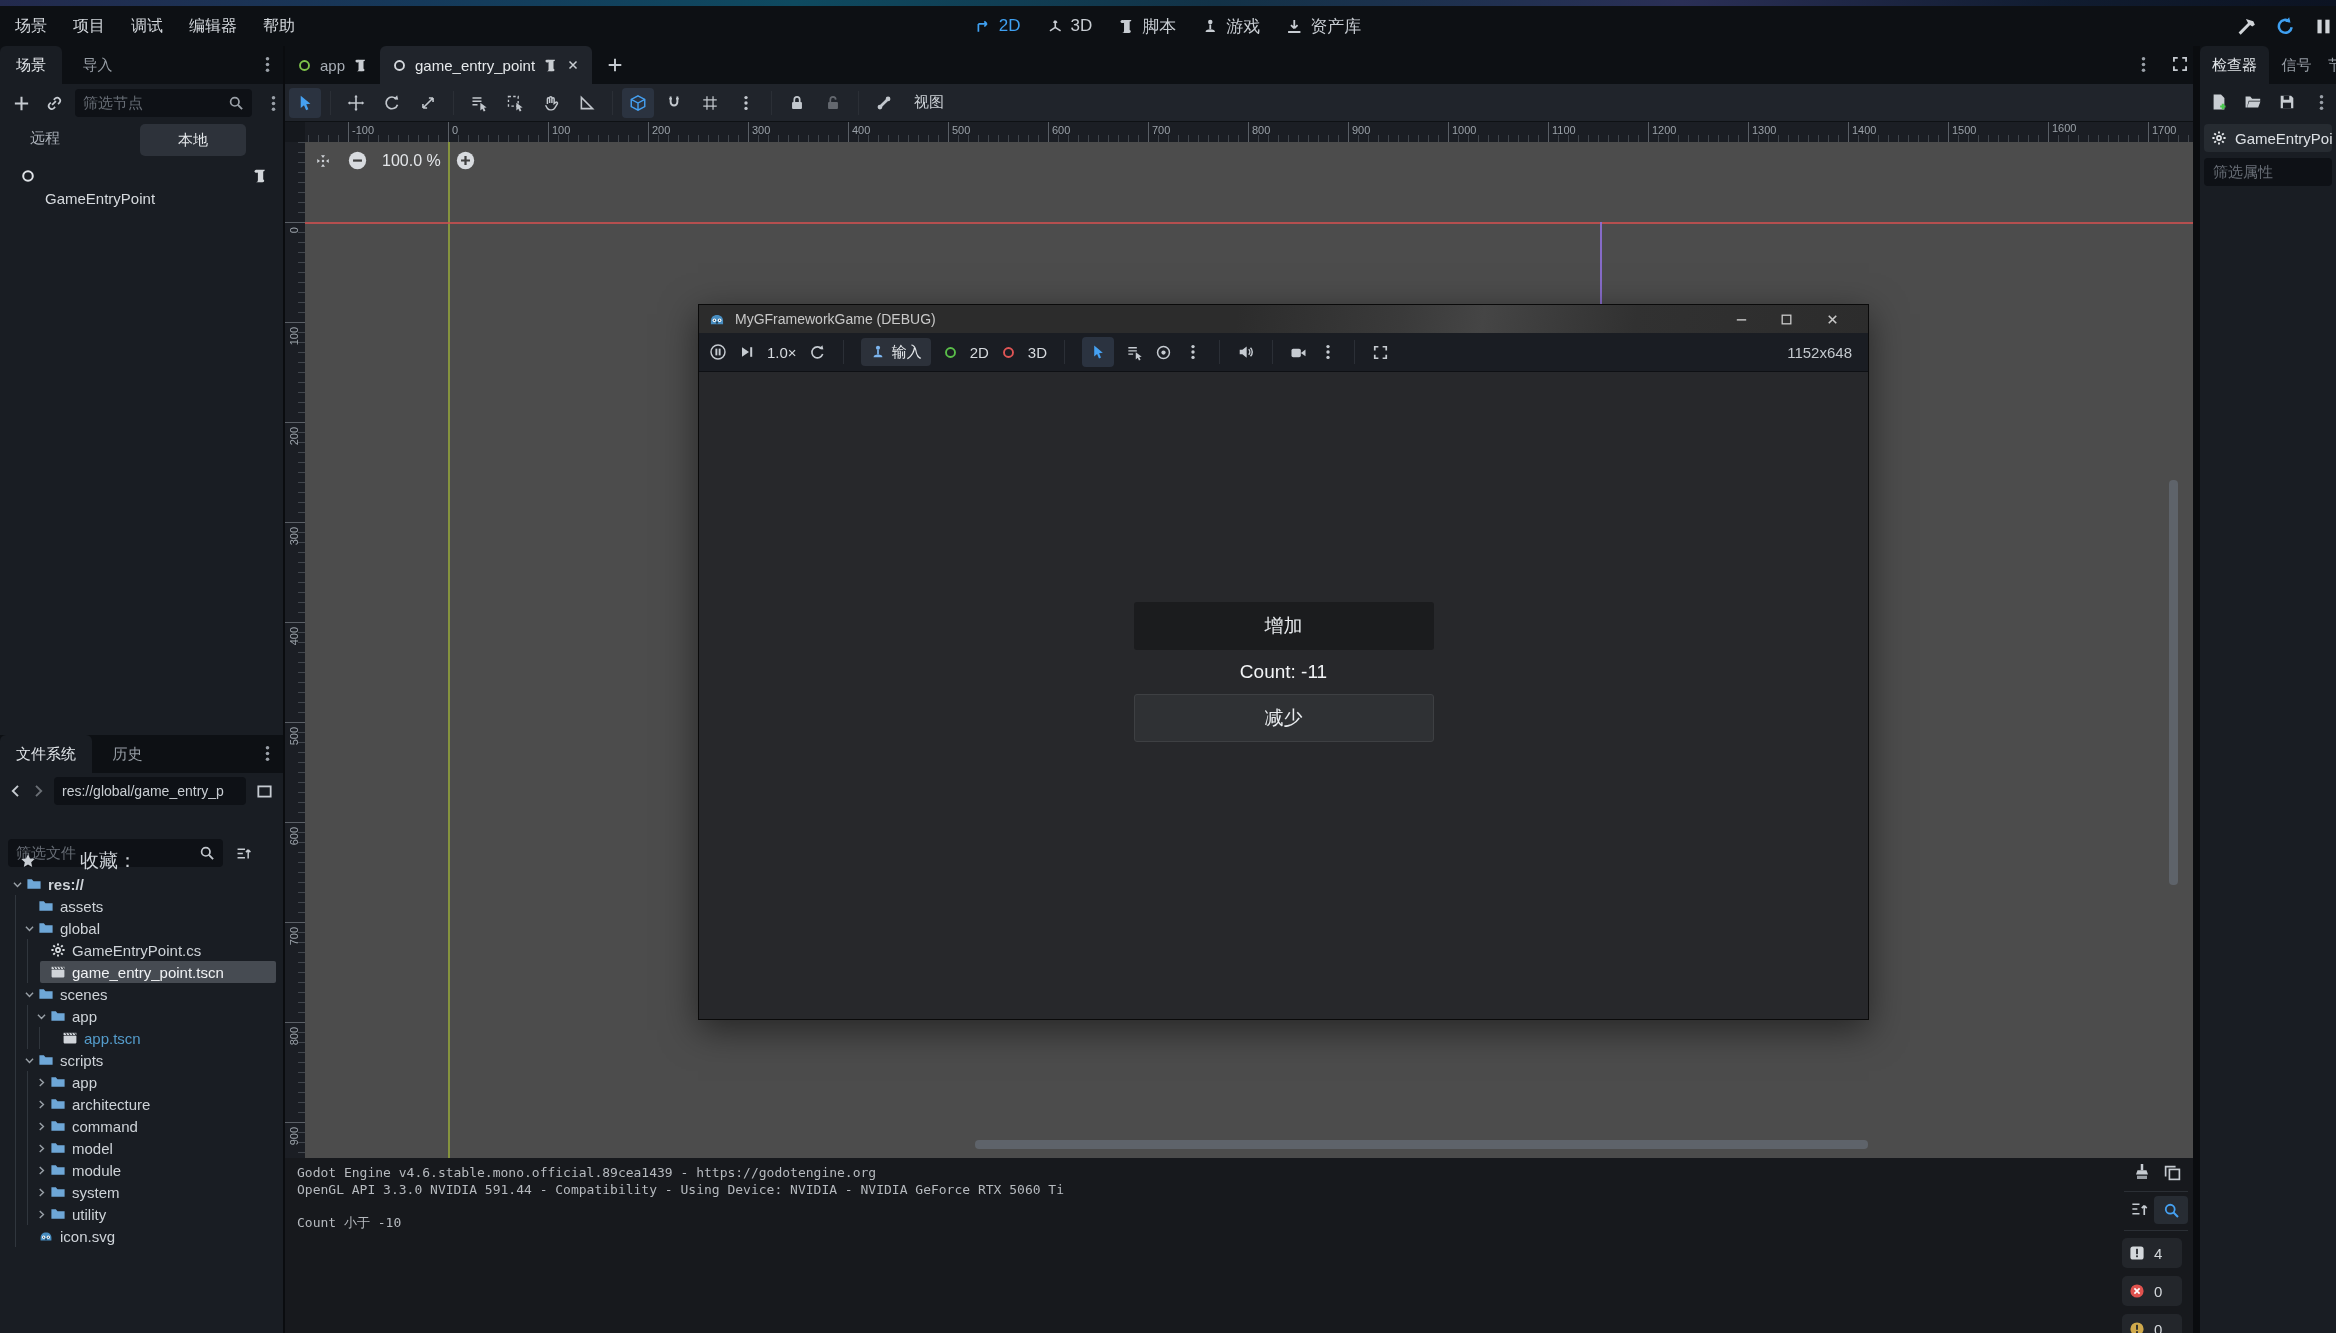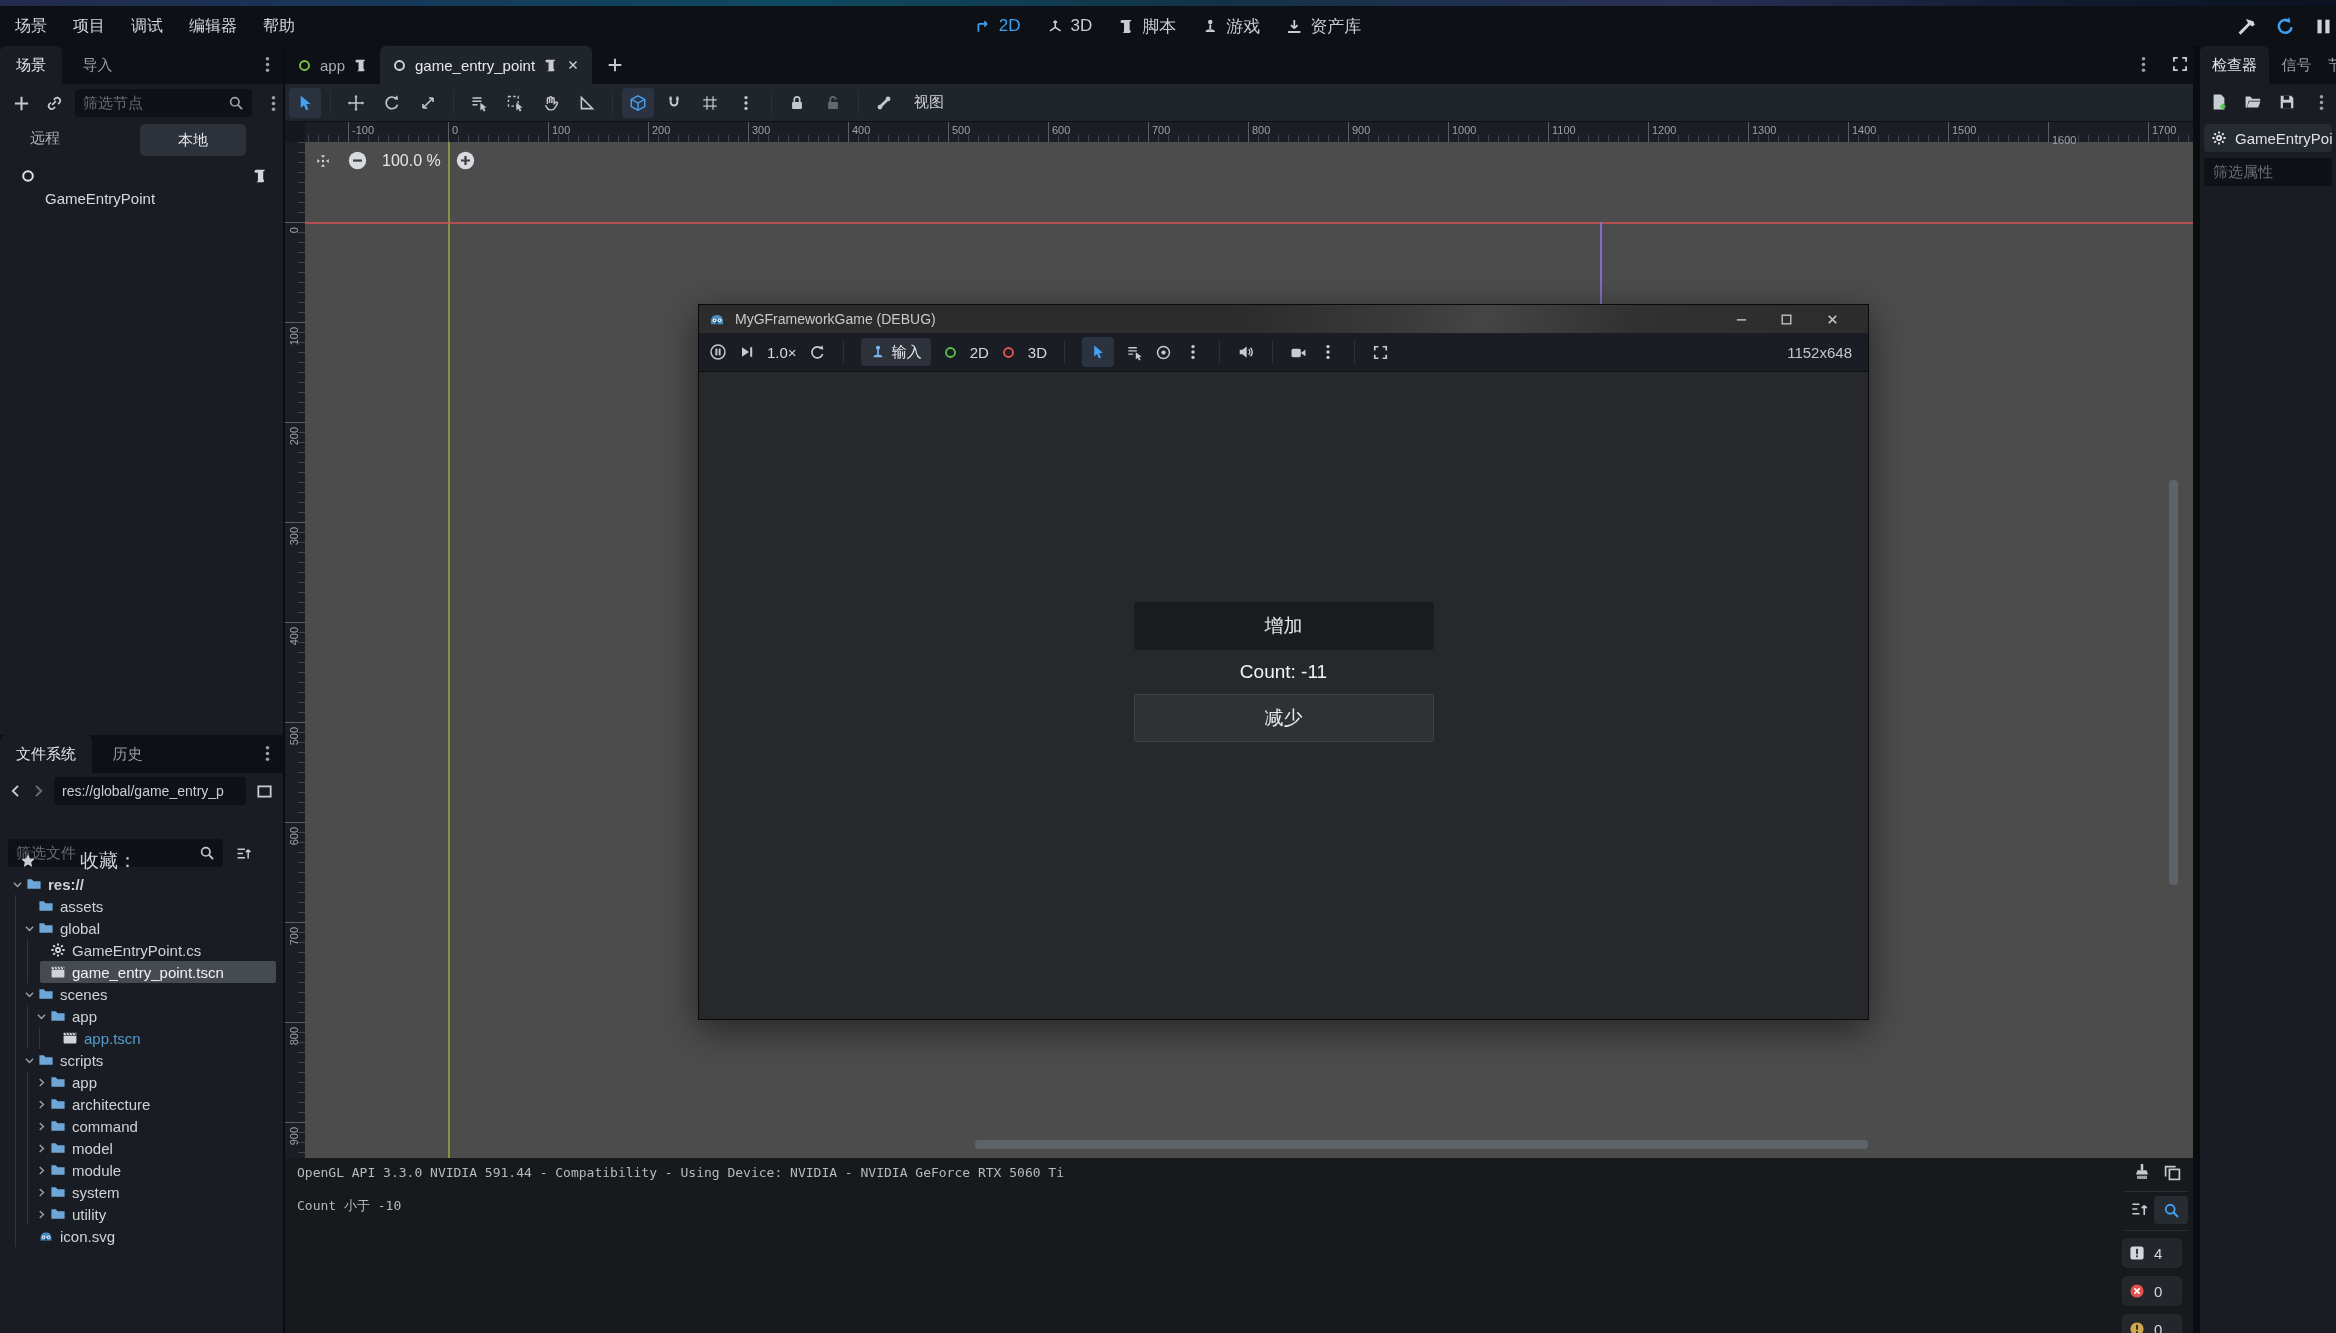--- a/index.html
+++ b/index.html
@@ -900,21 +900,21 @@
       <span class="rlab" style="left: 1267px; top: 2px;">1100</span>
       <div class="rtick" style="left: 1363px; top: 0px; width: 1px; height: 20px;"></div>
       <span class="rlab" style="left: 1367px; top: 2px;">1200</span>
       <div class="rtick" style="left: 1463px; top: 0px; width: 1px; height: 20px;"></div>
       <span class="rlab" style="left: 1467px; top: 2px;">1300</span>
       <div class="rtick" style="left: 1563px; top: 0px; width: 1px; height: 20px;"></div>
       <span class="rlab" style="left: 1567px; top: 2px;">1400</span>
       <div class="rtick" style="left: 1663px; top: 0px; width: 1px; height: 20px;"></div>
       <span class="rlab" style="left: 1667px; top: 2px;">1500</span>
       <div class="rtick" style="left: 1763px; top: 0px; width: 1px; height: 20px;"></div>
-      <span class="rlab" style="left: 1767px; top: 12px;">1600</span>
+      <span class="rlab" style="left: 1767px; top: 0;">1600</span>
       <div class="rtick" style="left: 1863px; top: 0px; width: 1px; height: 20px;"></div>
       <span class="rlab" style="left: 1867px; top: 2px;">1700</span>
       <div class="rtick" style="left: 0px; top: 100px; width: 20px; height: 1px;"></div>
       <span class="rlab vlab" style="left: 3px; top: 105px;">0</span>
       <div class="rtick" style="left: 0px; top: 200px; width: 20px; height: 1px;"></div>
       <span class="rlab vlab" style="left: 3px; top: 205px;">100</span>
       <div class="rtick" style="left: 0px; top: 300px; width: 20px; height: 1px;"></div>
       <span class="rlab vlab" style="left: 3px; top: 305px;">200</span>
       <div class="rtick" style="left: 0px; top: 400px; width: 20px; height: 1px;"></div>
       <span class="rlab vlab" style="left: 3px; top: 405px;">300</span>
@@ -927,20 +927,21 @@
       <div class="rtick" style="left: 0px; top: 800px; width: 20px; height: 1px;"></div>
       <span class="rlab vlab" style="left: 3px; top: 805px;">700</span>
       <div class="rtick" style="left: 0px; top: 900px; width: 20px; height: 1px;"></div>
       <span class="rlab vlab" style="left: 3px; top: 905px;">800</span>
       <div class="rtick" style="left: 0px; top: 1000px; width: 20px; height: 1px;"></div>
       <span class="rlab vlab" style="left: 3px; top: 1005px;">900</span>
     </div>
 
   <div id="output" class="abs">
     <div id="olines" style="padding:7px 0 0 12px;">
+        <div class="oline">Godot Engine v4.6.stable.mono.official.89cea1439 - https://godotengine.org</div>
         <div class="oline">OpenGL API 3.3.0 NVIDIA 591.44 - Compatibility - Using Device: NVIDIA - NVIDIA GeForce RTX 5060 Ti</div>
         <div class="oline">&nbsp;</div>
         <div class="oline">Count 小于 -10</div>
       </div>
     <span class="abs ic" style="left:1847px;top:4px;color:#c6cbd1;">
         <svg width="20" height="20" viewBox="0 0 16 16">
           <path d="M7 1.6h2v5H7z" fill="currentColor"></path>
           <path d="M4.4 6.6h7.2l1.2 3.4H3.2z" fill="currentColor"></path>
           <path d="M4 11h8v2.6H4z" fill="currentColor" opacity=".75"></path>
         </svg>

